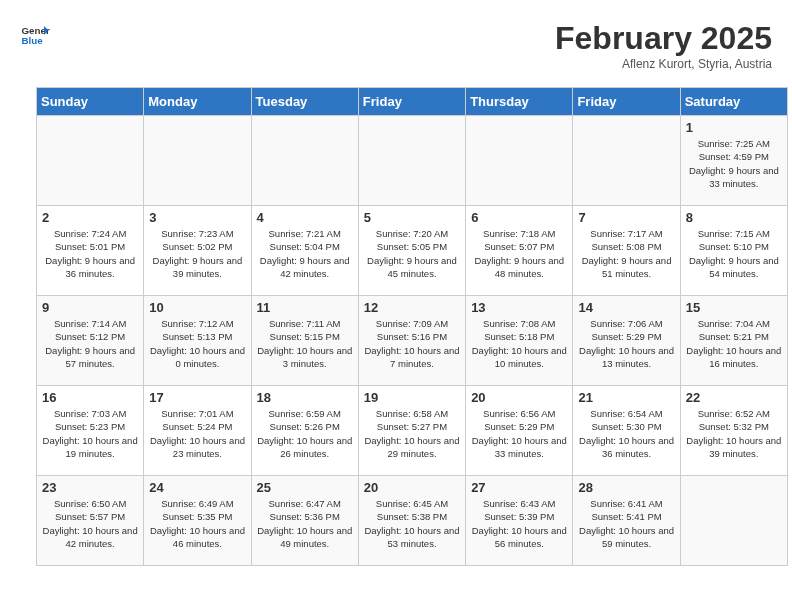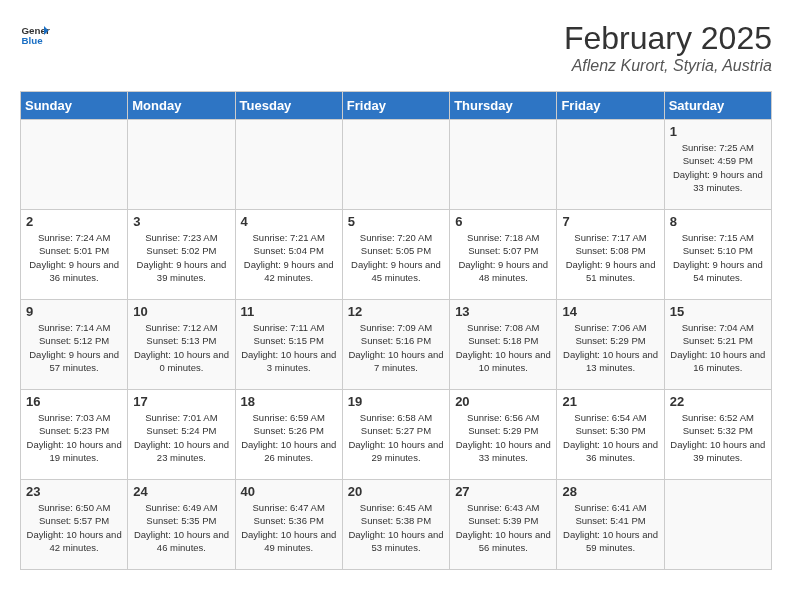--- a/index.html
+++ b/index.html
@@ -23,32 +23,32 @@
     }
     .logo-icon {
       width: 30px;
       height: 30px;
     }
     .title-section {
       text-align: right;
     }
     .month-year {
       font-size: 32px;
-      font-weight: normal;
+      font-weight: bold;
       color: #333;
     }
     .location {
-      font-size: 16px;
+      font-size: 12px;
       color: #555;
-      font-style: italic;
     }
     table {
       width: 100%;
       border-collapse: collapse;
       table-layout: fixed;
+      margin-left: 16px;
     }
     thead tr th {
       background-color: #2e75c4;
       color: #fff;
       padding: 6px 4px;
       font-size: 13px;
       text-align: left;
       border: 1px solid #ccc;
     }
     tbody tr td {
@@ -262,21 +262,21 @@
 Sunset: 5:57 PM
 Daylight: 10 hours and 42 minutes.</div>
         </td>
         <td>
           <span class="day-num">24</span>
           <div class="day-info">Sunrise: 6:49 AM
 Sunset: 5:35 PM
 Daylight: 10 hours and 46 minutes.</div>
         </td>
         <td>
-          <span class="day-num">40</span>
+          <span class="day-num">25</span>
           <div class="day-info">Sunrise: 6:47 AM
 Sunset: 5:36 PM
 Daylight: 10 hours and 49 minutes.</div>
         </td>
         <td>
           <span class="day-num">20</span>
           <div class="day-info">Sunrise: 6:45 AM
 Sunset: 5:38 PM
 Daylight: 10 hours and 53 minutes.</div>
         </td>

